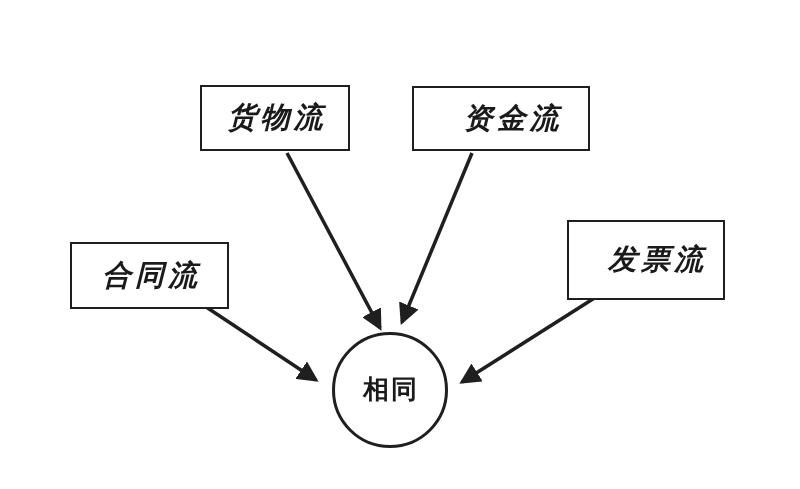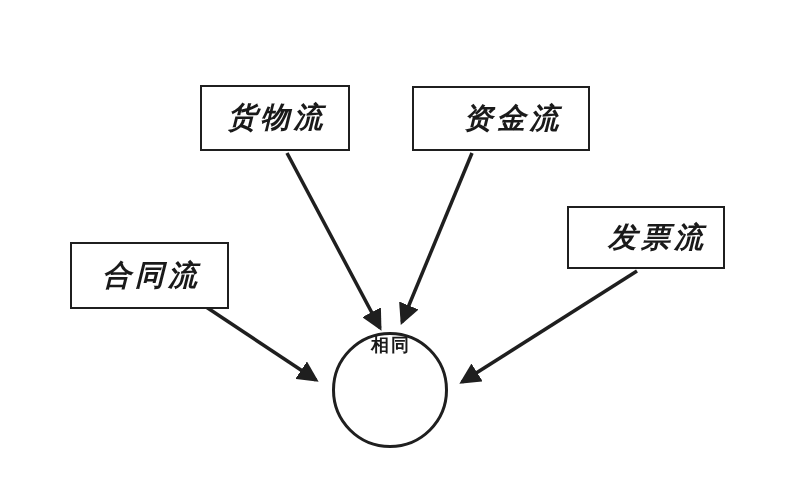--- a/index.html
+++ b/index.html
@@ -39,35 +39,35 @@
     color:var(--text);
     font-size:29px;
     font-weight:600;
     letter-spacing:4px;
     text-indent:4px; 
     font-style:italic;
   }
   .box-goods   {left:200px; top:85px;  width:150px; height:66px;}
   .box-capital {left:412px; top:86px;  width:178px; height:65px;padding-left:20px;}
   .box-contract{left:70px;  top:206px; width:159px; height:67px;margin-top:36px;}
-  .box-invoice {left:567px; top:206px; width:158px; height:63px;padding-left:19px;}
+  .box-invoice {left:567px; top:220px; width:158px; height:80px;padding-left:19px;}
   .node-circle{
     position:absolute;
     left:332px; top:332px;
     width:116px; height:116px;
     box-sizing:border-box;
     border:3px solid var(--stroke);
     border-radius:50%;
     background:var(--bg);
     display:flex;
-    flex-direction:column;
+    flex-direction:row;
     align-items:center;
-    justify-content:space-between;
+    justify-content:center;
     color:var(--text);
-    font-size:18px;
+    font-size:26px;
     font-weight:600;
     line-height:1.2;
     letter-spacing:2px;
     text-indent:2px;
   }
 </style>
 </head>
 <body>
 
 <div class="canvas">

